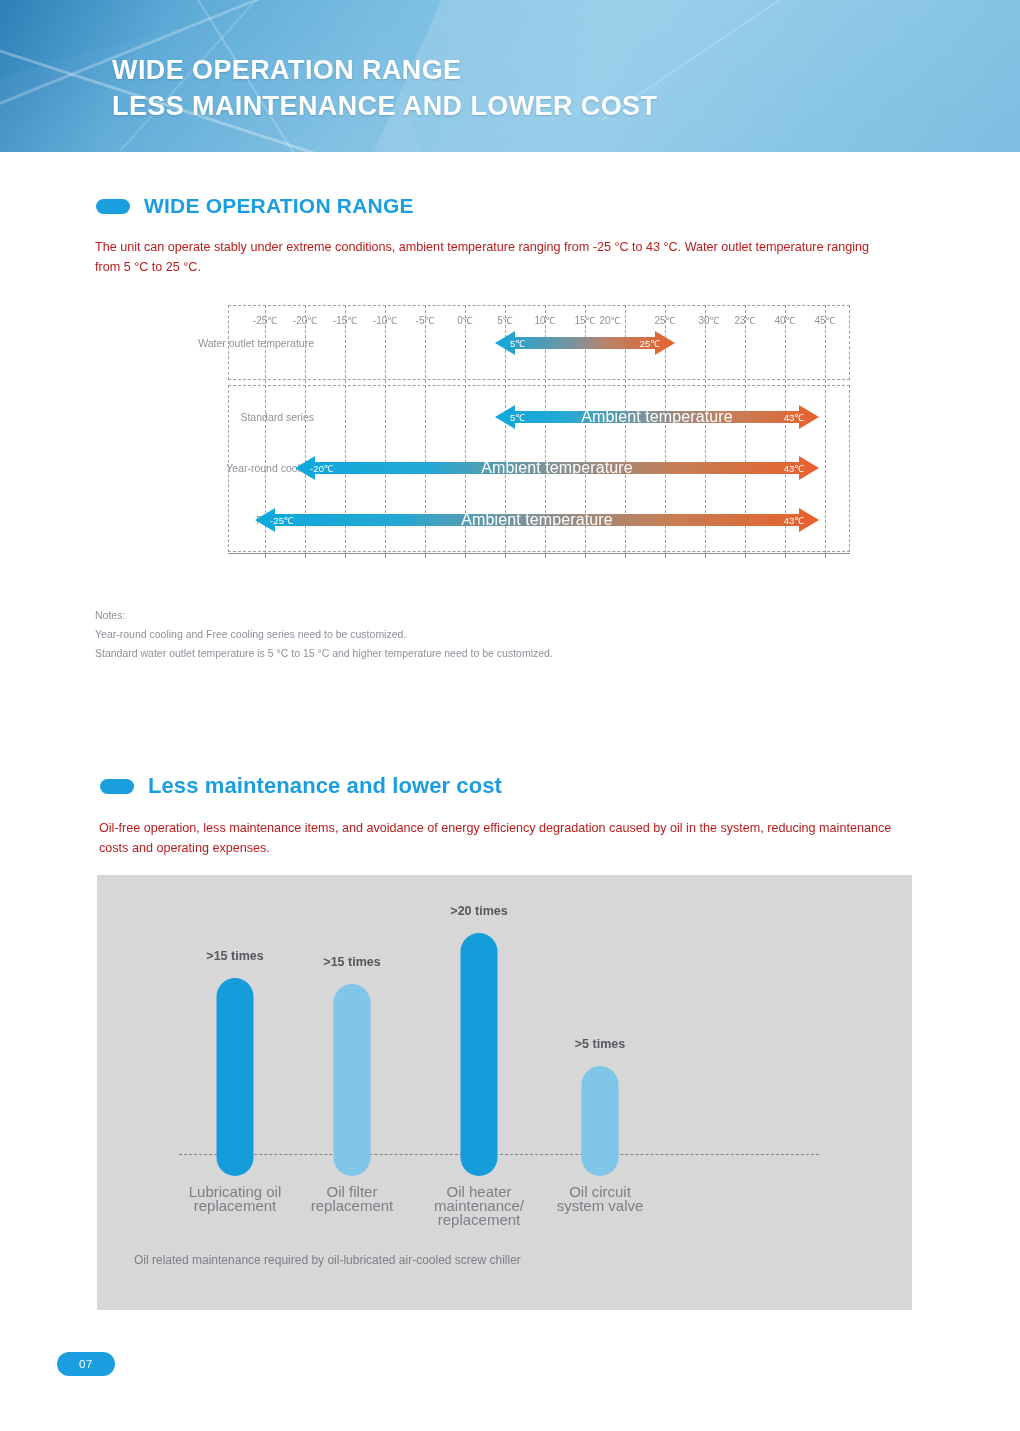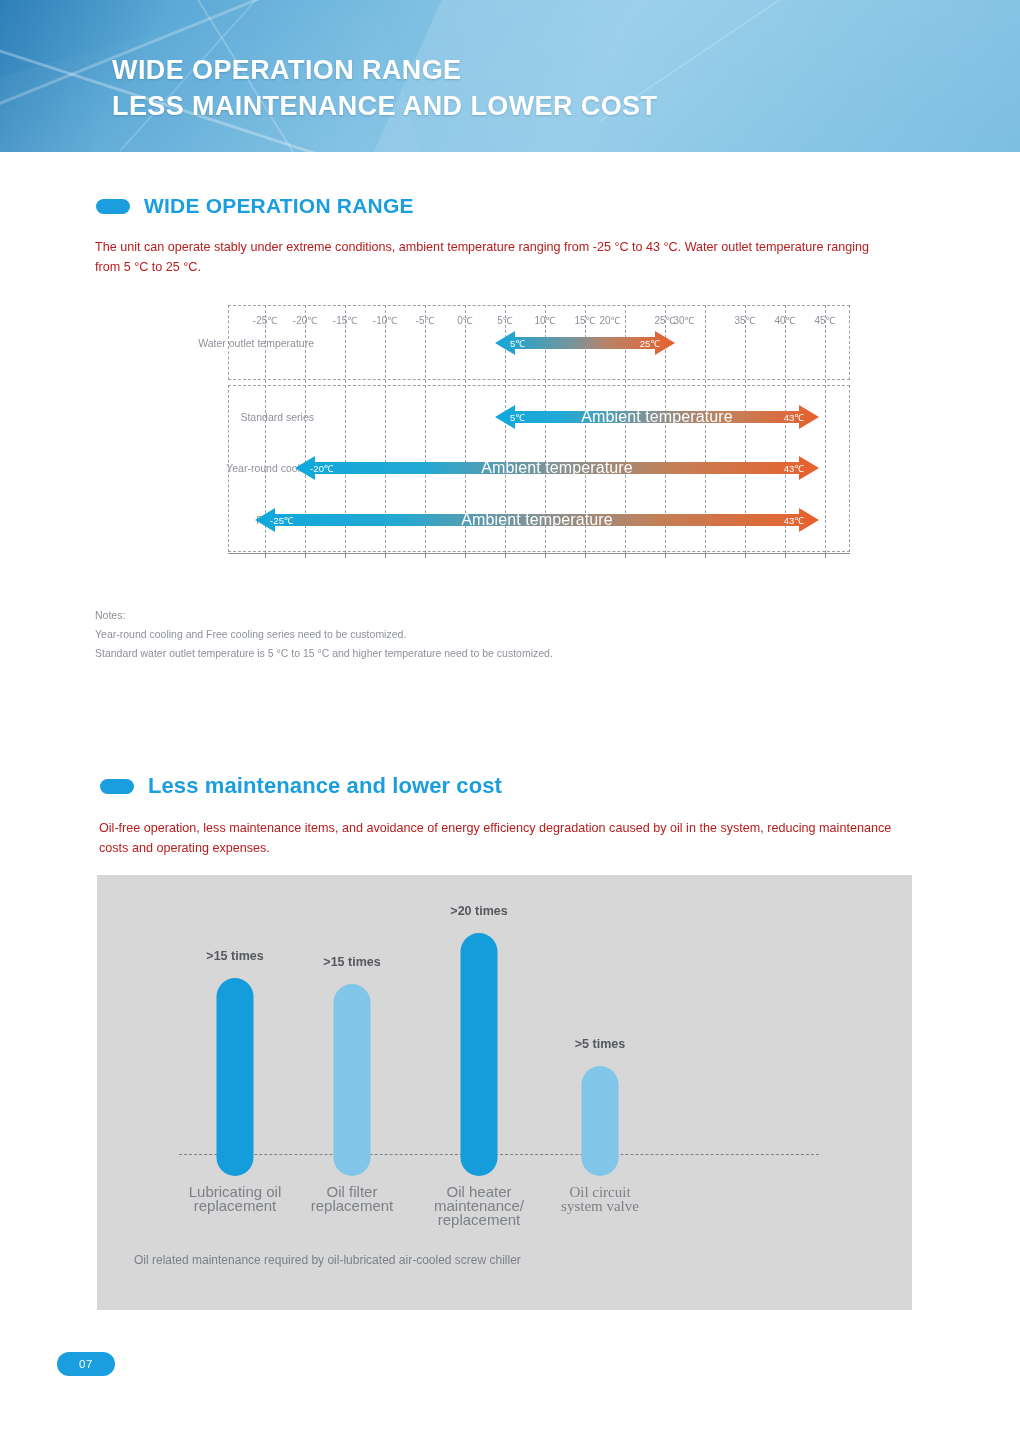--- a/index.html
+++ b/index.html
@@ -193,22 +193,22 @@
       <div class="tick-label" style="left:77px;">-20℃</div>
       <div class="tick-label" style="left:117px;">-15℃</div>
       <div class="tick-label" style="left:157px;">-10℃</div>
       <div class="tick-label" style="left:197px;">-5℃</div>
       <div class="tick-label" style="left:237px;">0℃</div>
       <div class="tick-label" style="left:277px;">5℃</div>
       <div class="tick-label" style="left:317px;">10℃</div>
       <div class="tick-label" style="left:357px;">15℃</div>
       <div class="tick-label" style="left:382px;">20℃</div>
       <div class="tick-label" style="left:437px;">25℃</div>
-      <div class="tick-label" style="left:456px;">30℃</div>
-      <div class="tick-label" style="left:517px;">35℃</div>
+      <div class="tick-label" style="left:481px;">30℃</div>
+      <div class="tick-label" style="left:517px;">23℃</div>
       <div class="tick-label" style="left:557px;">40℃</div>
       <div class="tick-label" style="left:597px;">45℃</div>
 
       <div class="arrow-wrap" style="left:267px; top:38px; width:180px;">
         <svg class="arrow-svg" viewBox="0 0 180 28" preserveAspectRatio="none">
           <defs>
             <linearGradient id="g1" x1="0" y1="0" x2="1" y2="0">
               <stop offset="0%" stop-color="#0fa8dc"></stop>
               <stop offset="45%" stop-color="#7d9397"></stop>
               <stop offset="62%" stop-color="#b98368"></stop>
@@ -317,21 +317,21 @@
       <div class="bar-label" style="top:310px;">
         <div>Oil heater</div>
         <div>maintenance/</div>
         <div>replacement</div>
       </div>
     </div>
 
     <div class="bar-col" style="left:443px; height:435px;">
       <div class="bar" style="bottom:134px; height:110px; background:#7fc6e8;"></div>
       <div class="bar-value" style="bottom:259px;">&gt;5 times</div>
-      <div class="bar-label" style="top:310px;font-family:Liberation Serif, serif;">
+      <div class="bar-label" style="top:310px;">
         <div>Oil circuit</div>
         <div>system valve</div>
       </div>
     </div>
 
   </div>
 
   <div class="panel-note">Oil related maintenance required by oil-lubricated air-cooled screw chiller</div>
 
   <div class="page-badge">07</div>

